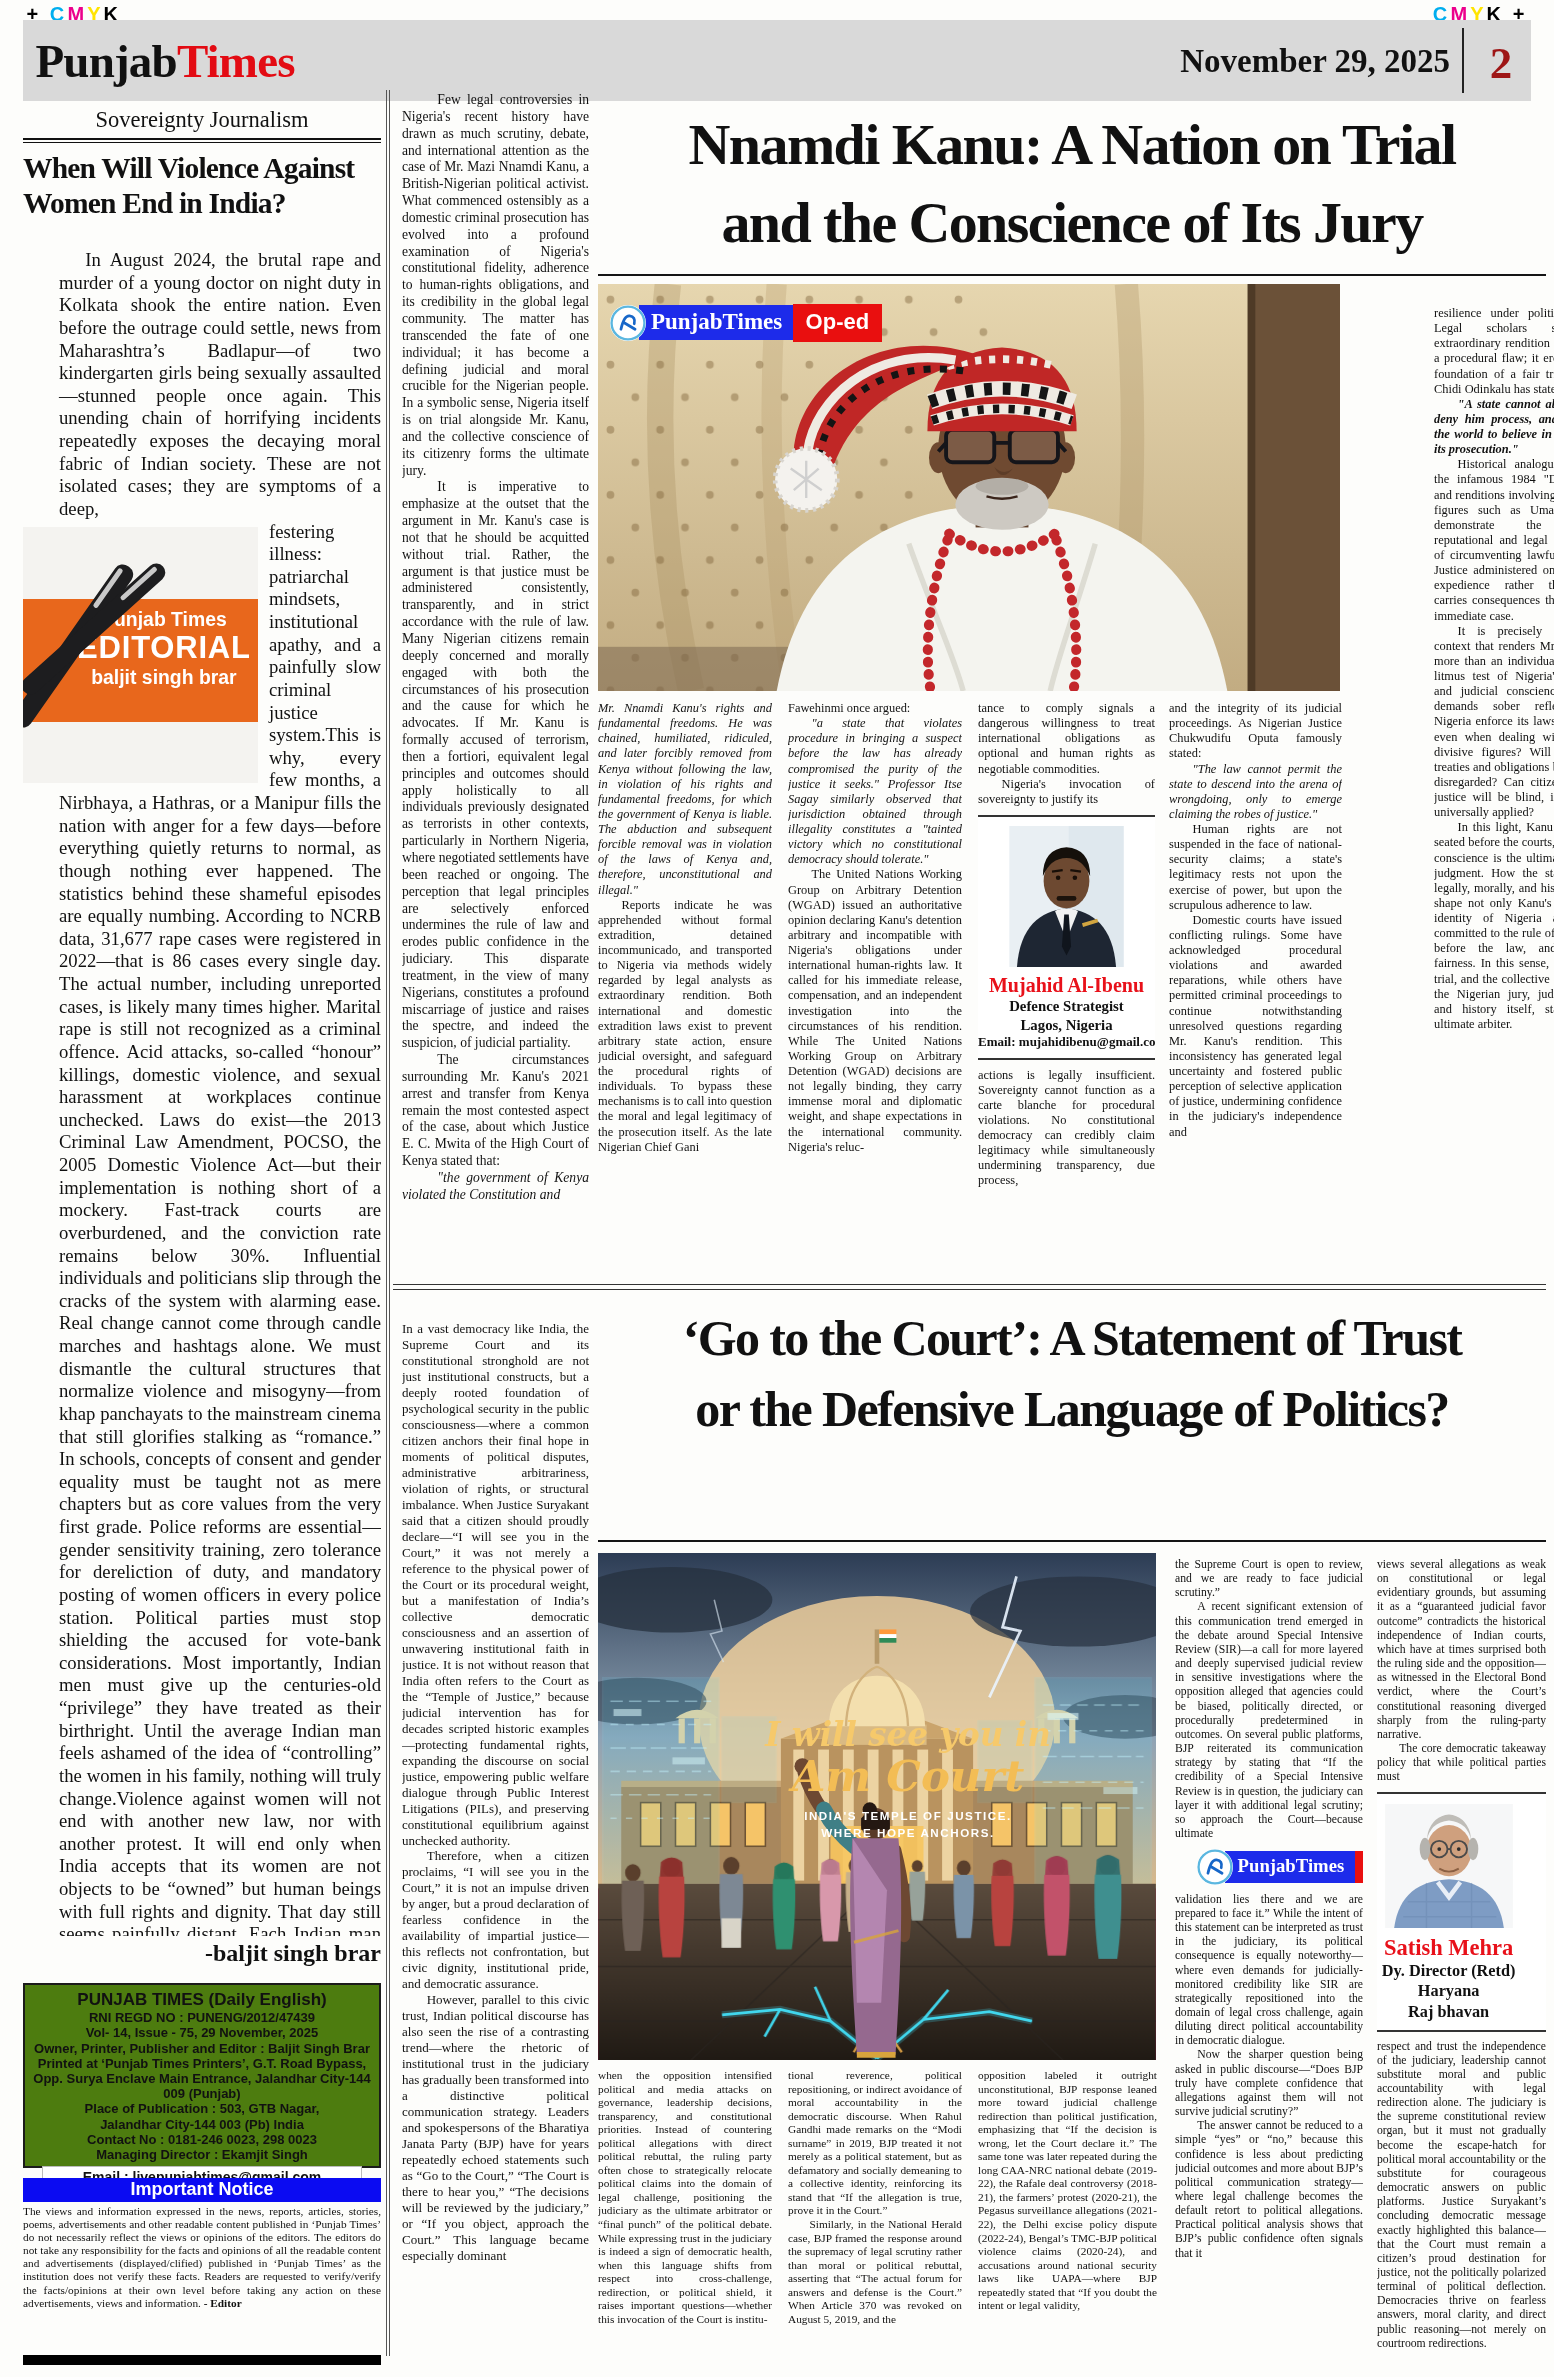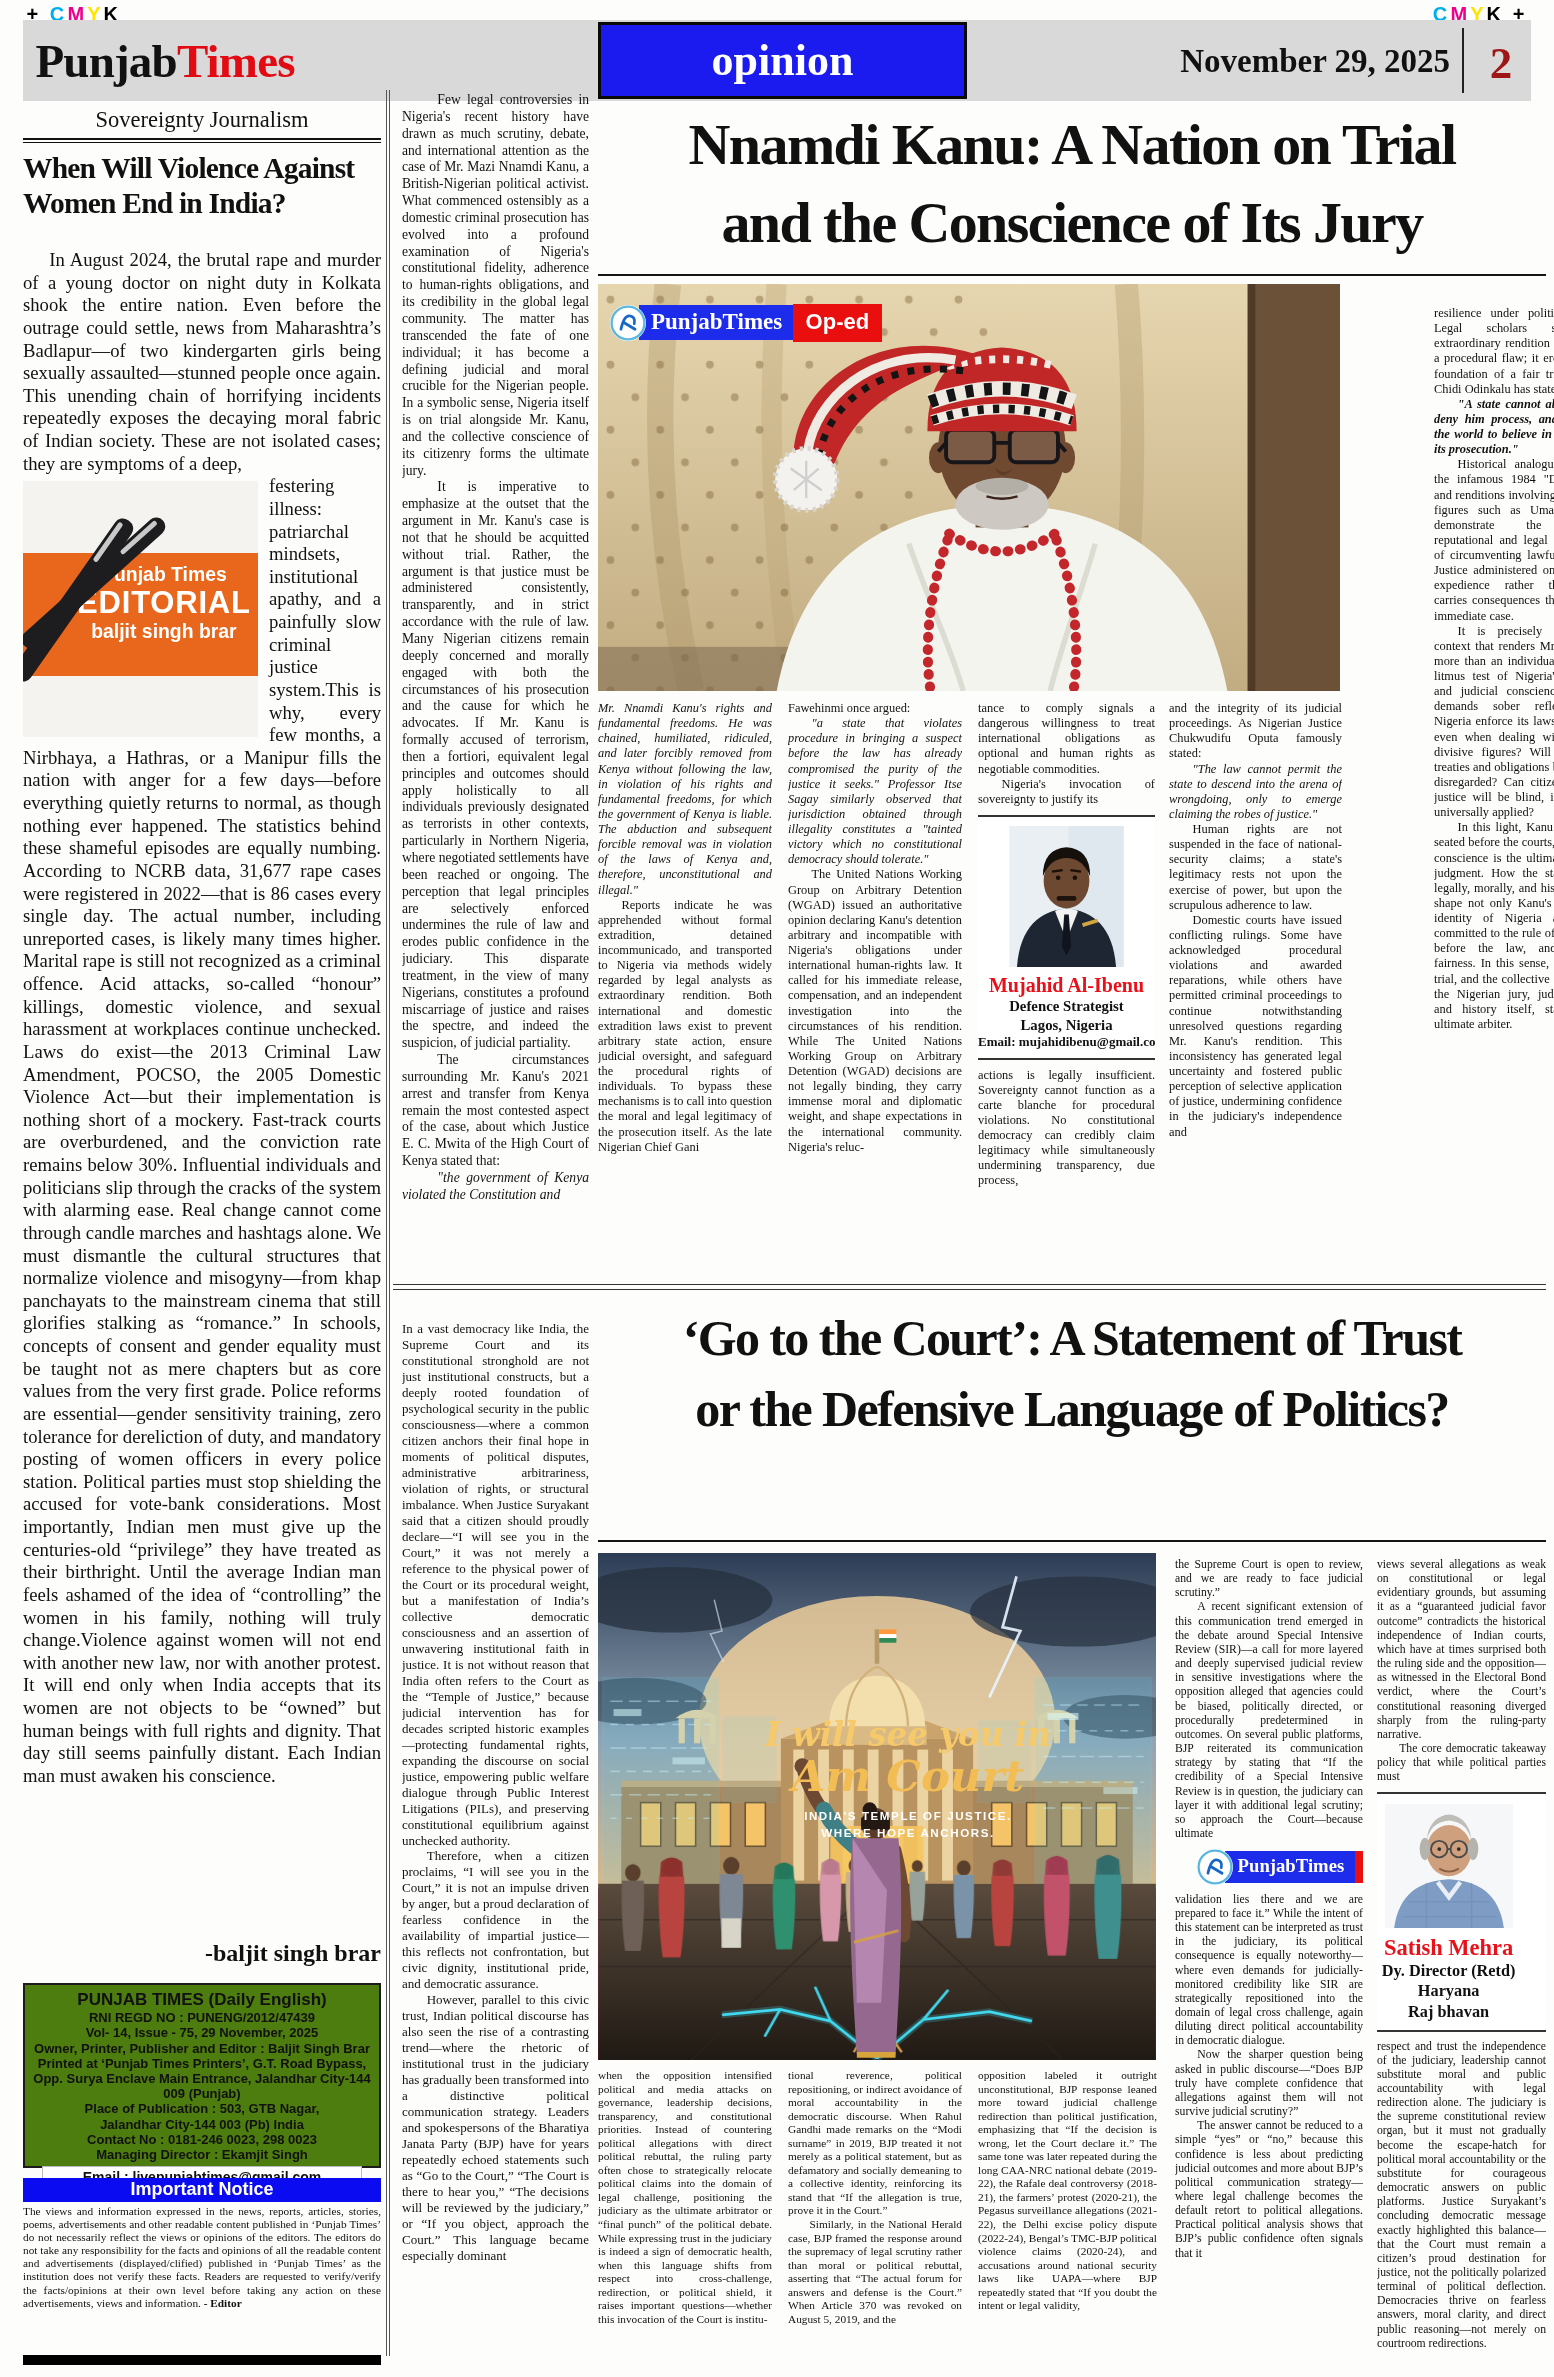--- a/index.html
+++ b/index.html
@@ -24,21 +24,21 @@
   .hdr-page { position:absolute; right:18.7px; top:17px; font:bold 45px "Liberation Serif",serif; color:#9e1616; }
 
   
   .tagline { position:absolute; left:23px; top:107px; width:358px; text-align:center; font-size:22.5px; }
   .tagrule { position:absolute; left:23px; top:138px; width:358px; height:4.7px;
              border-top:2.3px solid #111; border-bottom:0.8px solid #111; }
   .lheadline { position:absolute; left:23px; top:151px; width:362px;
                font:bold 29.5px "Liberation Serif",serif; letter-spacing:-0.8px; line-height:1.18; }
   .lbody { position:absolute; left:23px; top:249px; width:358px; height:1687px; overflow:hidden;
            font-size:18.7px; line-height:1.21; }
-  .lbody p { text-align:justify; text-indent:1.4em; }
+  .lbody p { text-align:justify; text-indent:1.4em;margin-left:36px; }
   .lbody p.cont { text-indent:0; }
   .ed-badge { float:left; width:235px; height:256px; margin:6.2px 11px 3.1px 0; position:relative; background:#f4f3f0; overflow:hidden; }
   .ed-orange { position:absolute; left:0; top:72px; width:100%; height:123px; background:#e8671c; z-index:1;
                color:#fff; text-align:center; font-family:"Liberation Sans",sans-serif; padding:9.3px 3.1px 0 50px; }
   .ed-orange .l1 { font-weight:bold; font-size:19.4px; }
   .ed-orange .l2 { font-weight:bold; font-size:31px; letter-spacing:0.8px; line-height:1.1; }
   .ed-orange .l3 { font-weight:bold; font-size:19.4px; }
   .pen { position:absolute; background:#1d1d1f; border-radius:9.3px; z-index:2; }
   .pen.p1 { width:194px; height:20px; left:-47px; top:109px; transform:rotate(-55deg); }
   .pen.p2 { width:187px; height:18px; left:-23px; top:93px; transform:rotate(-42deg); }
@@ -111,23 +111,20 @@
   .aubox-s .au-line { font-size:16.3px; }
 </style>
 </head>
 <body>
 
 <div class="cmyk" style="left:26.4px"><span class="cross">+</span> <span class="c">C</span><span class="m">M</span><span class="y">Y</span><span class="k">K</span></div>
 <div class="cmyk" style="right:26.4px"><span class="c">C</span><span class="m">M</span><span class="y">Y</span><span class="k">K</span> <span class="cross">+</span></div>
 
 <div class="header-bar">
   <div class="masthead"><span>Punjab</span><span class="red">Times</span></div>
-  <div class="opinion-box">
-      <span>opinion</span>
-    </div>
   <div class="hdr-date">November 29, 2025</div>
   <div class="hdr-sep"></div>
   <div class="hdr-page">2</div>
 </div>
 
 <div class="tagline">Sovereignty Journalism</div>
 <div class="tagrule"></div>
 <div class="lheadline">When Will Violence Against Women End in India?</div>
 
 <div class="lbody">

